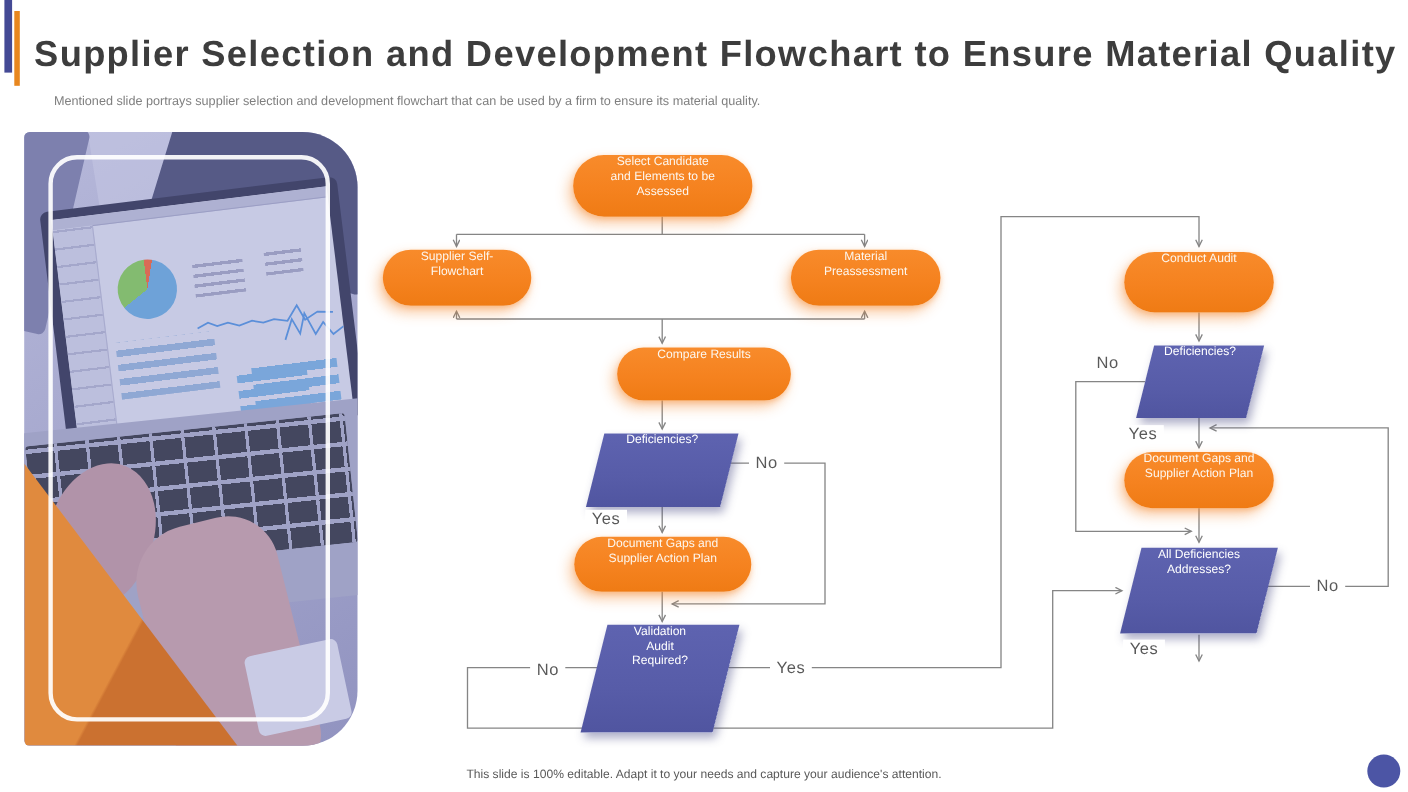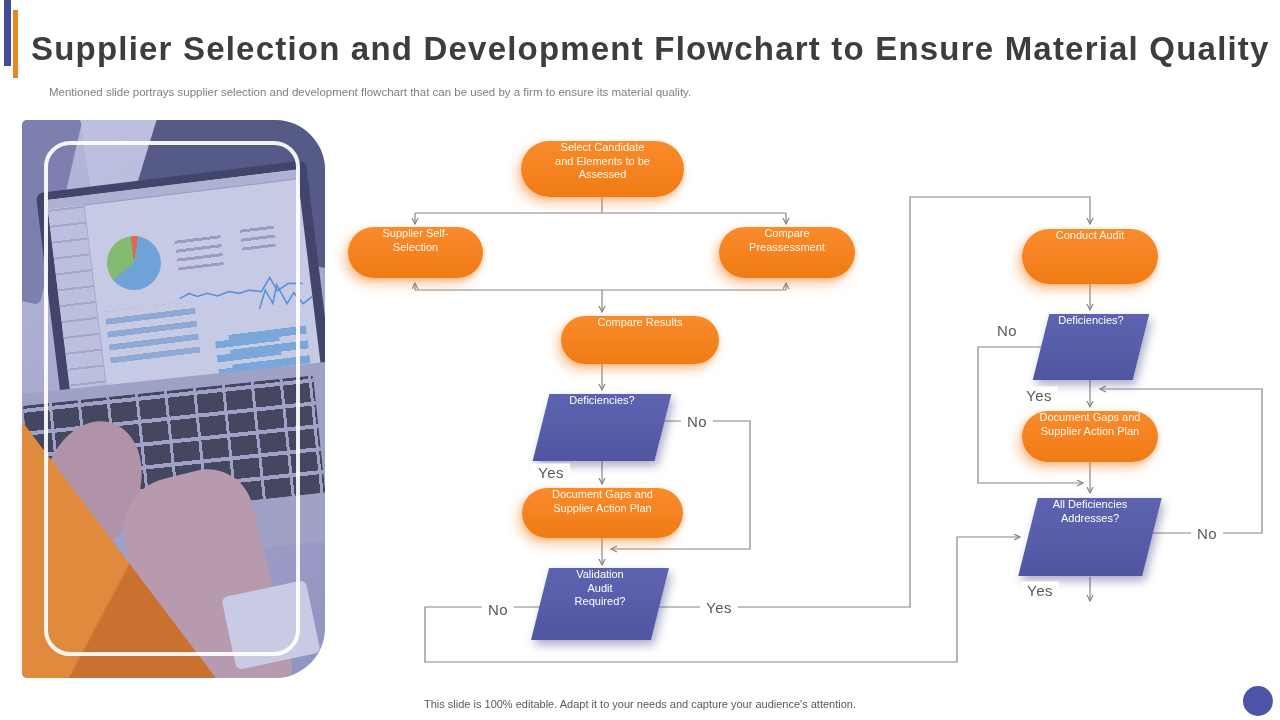--- a/index.html
+++ b/index.html
@@ -137,27 +137,27 @@
     <div class="node-text">
       <span>Select Candidate</span>
       <span>and Elements to be</span>
       <span>Assessed</span>
     </div>
   </div>
 
   <div class="node pill" style="left:348px;top:227px;width:135px;height:51px;">
     <div class="node-text">
       <span>Supplier Self-</span>
-      <span>Selection</span>
+      <span>Flowchart</span>
     </div>
   </div>
 
   <div class="node pill" style="left:719px;top:227px;width:136px;height:51px;">
     <div class="node-text">
-      <span>Compare</span>
+      <span>Material</span>
       <span>Preassessment</span>
     </div>
   </div>
 
   <div class="node pill" style="left:561px;top:316px;width:158px;height:48px;">
     <div class="node-text">
       <span>Compare Results</span>
     </div>
   </div>
 
@@ -168,21 +168,21 @@
     </div>
   </div>
 
   <div class="node pill" style="left:522px;top:488px;width:161px;height:50px;">
     <div class="node-text">
       <span>Document Gaps and</span>
       <span>Supplier Action Plan</span>
     </div>
   </div>
 
-  <div class="node" style="left:540px;top:568px;width:120px;height:72px;">
+  <div class="node" style="left:540px;top:568px;width:120px;height:98px;">
     <div class="para-fill"></div>
     <div class="node-text">
       <span>Validation</span>
       <span>Audit</span>
       <span>Required?</span>
     </div>
   </div>
 
   <div class="node pill" style="left:1022px;top:229px;width:136px;height:55px;">
     <div class="node-text">

